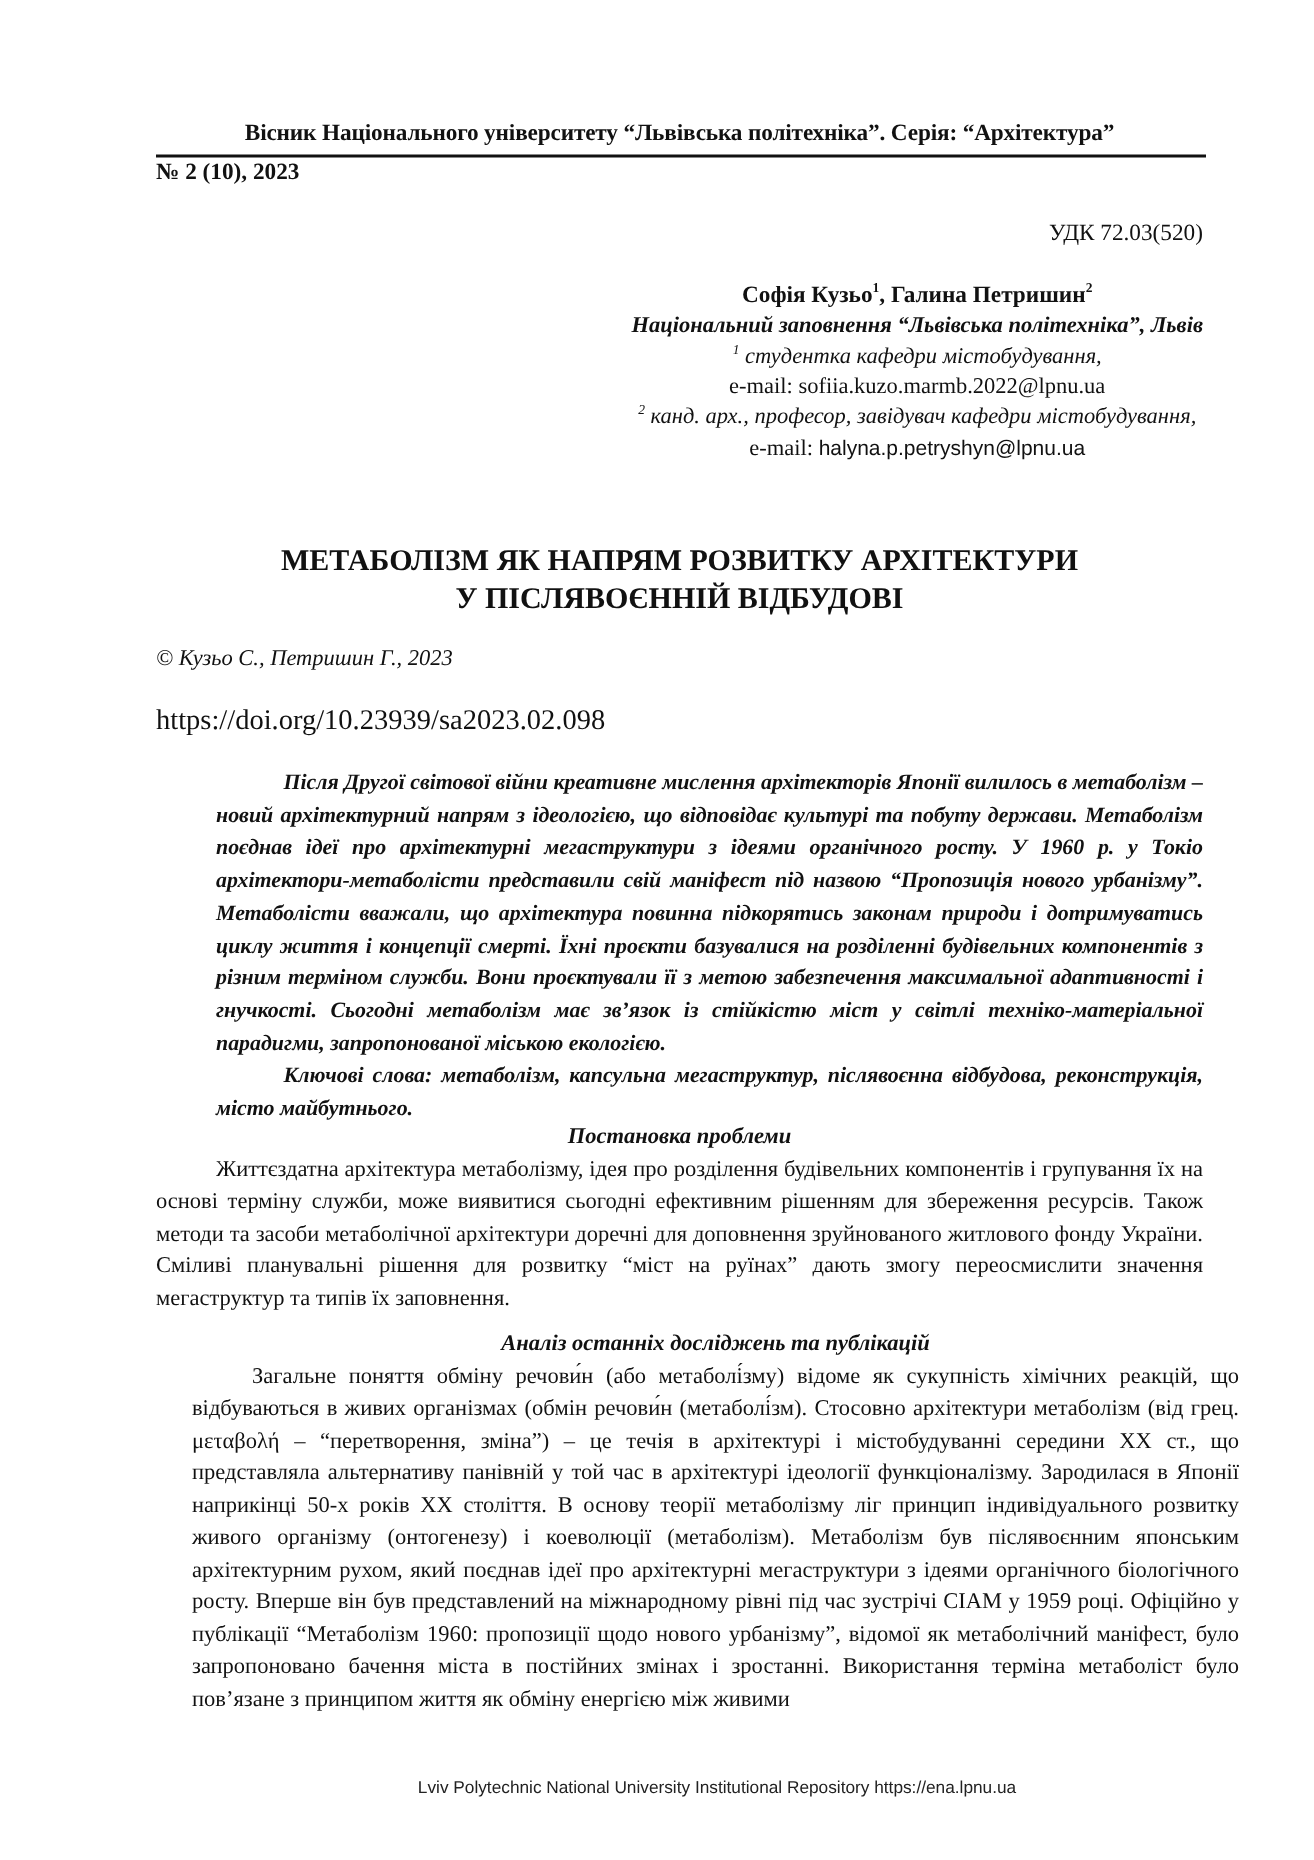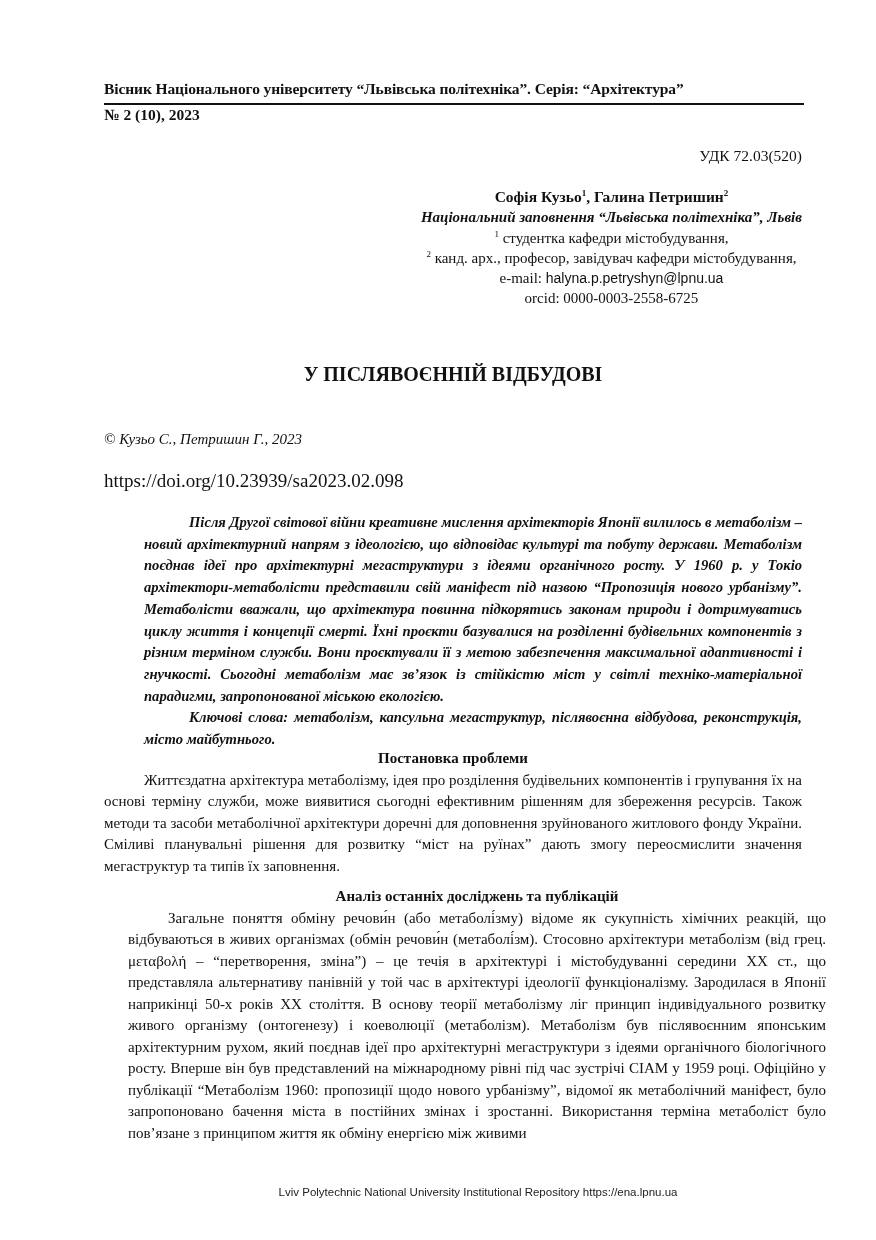--- a/index.html
+++ b/index.html
@@ -1,64 +1,65 @@
 <!DOCTYPE html>
 <html><head>
 <meta charset="utf-8">
 <style>
   html, body { margin: 0; padding: 0; background: #ffffff; }
   body { width: 876px; height: 1240px; position: relative; overflow: hidden;
          font-family: "Liberation Serif", "DejaVu Serif", serif; color: #111; }
   .page { position: absolute; left: 104px; top: 0; width: 698px; }
-  .journal-head { position: absolute; left: 0; top: 80px; width: 698px; 
+  .journal-head { position: absolute; left: 0; top: 80px; width: 698px; text-align: center;
          font-weight: bold; font-size: 15.5px; letter-spacing: -0.1px; }
   .rule { position: absolute; left: 0; top: 103px; width: 700px; height: 2px; background: #111; }
   .issue { position: absolute; left: 0; top: 106px; font-weight: bold; font-size: 15.5px; }
   .udk { position: absolute; right: 0; top: 147px; font-weight: normal; font-size: 15.5px; }
   .authors-block { position: absolute; right: 0; top: 187px; text-align: center; font-size: 15px; line-height: 20.3px; }
   .authors-block .authors { font-weight: bold; font-size: 15.5px; }
   .authors-block .inst { font-weight: bold; font-style: italic; }
-  .authors-block .aff { }
+  .authors-block .aff { font-style: italic; }
   .authors-block sup { font-size: 9px; vertical-align: super; line-height: 0; }
   .bold-sans { font-family: "Liberation Sans", sans-serif; font-size: 14px; }
   .title { position: absolute; left: 0; top: 362px; width: 698px; text-align: center;
            font-weight: bold; font-size: 20px; line-height: 25px; }
   .copyright { position: absolute; left: 0; top: 431px; font-style: italic; font-size: 15px; }
   .doi { position: absolute; left: 0; top: 470px; font-size: 19px; }
   .abstract { position: absolute; left: 40px; top: 512px; width: 658px; font-style: italic; font-weight: bold;
               font-size: 14.6px; line-height: 21.7px; text-align: justify; }
   .abstract p { margin: 0; text-indent: 45px; }
   .section { position: absolute; left: 0; width: 698px; font-size: 15px; line-height: 21.5px; }
-  .section h3 { margin: 0; text-align: center; font-weight: bold; font-size: 15px; line-height: 21.5px; }
+  .section h3 { margin: 0; text-align: center; font-weight: bold; font-size: 15px; line-height: 21.5px; font-style: italic; }
   .section p { margin: 0; text-indent: 40px; text-align: justify; }
   .sec1 { top: 748px; }
   .sec2 { top: 886px; margin-left: 24px; }
   .footer { position: absolute; left: 0; top: 1186px; width: 876px; text-align: center;
             font-family: "Liberation Sans", sans-serif; font-size: 11.5px; color: #222; padding-left: 40px; }
 </style>
 </head>
 <body>
 
 <div class="page">
 
   <div class="journal-head">Вісник Національного університету “Львівська політехніка”. Серія: “Архітектура”</div>
   <div class="rule"></div>
   <div class="issue">№ 2 (10), 2023</div>
   <div class="udk">УДК 72.03(520)</div>
 
   <div class="authors-block">
     <div class="authors"><span>Софія Кузьо</span><sup>1</sup><span>, Галина Петришин</span><sup>2</sup></div>
     <div class="inst">Національний заповнення “Львівська політехніка”, Львів</div>
     <div class="aff"><sup>1</sup> <span>студентка кафедри містобудування,</span></div>
+    <div><span>e-mail: </span><span>sofiia.kuzo.marmb.2022@lpnu.ua</span></div>
     <div class="aff"><sup>2</sup> <span>канд. арх., професор, завідувач кафедри містобудування,</span></div>
     <div><span>e-mail: </span><span class="bold-sans">halyna.p.petryshyn@lpnu.ua</span></div>
-    <div><span>orcid: </span><span>0000-0003-2558-6725</span></div>
   </div>
 
   <div class="title">
+    <div>МЕТАБОЛІЗМ ЯК НАПРЯМ РОЗВИТКУ АРХІТЕКТУРИ</div>
     <div>У ПІСЛЯВОЄННІЙ ВІДБУДОВІ</div>
   </div>
 
   <div class="copyright">© Кузьо С., Петришин Г.,  2023</div>
   <div class="doi">https://doi.org/10.23939/sa2023.02.098</div>
 
   <div class="abstract">
     <p>Після Другої світової війни креативне мислення архітекторів Японії вилилось в метаболізм – новий архітектурний напрям з ідеологією, що відповідає культурі та побуту держави. Метаболізм поєднав ідеї про архітектурні мегаструктури з ідеями органічного росту. У 1960 р. у Токіо архітектори-метаболісти представили свій маніфест під назвою “Пропозиція нового урбанізму”. Метаболісти вважали, що архітектура повинна підкорятись законам природи і дотримуватись циклу життя і концепції смерті. Їхні проєкти базувалися на розділенні будівельних компонентів з різним терміном служби. Вони проєктували її з метою забезпечення максимальної адаптивності і гнучкості. Сьогодні метаболізм має зв’язок із стійкістю міст у світлі техніко-матеріальної парадигми, запропонованої міською екологією.</p>
     <p>Ключові слова: метаболізм, капсульна мегаструктур, післявоєнна відбудова, реконструкція, місто майбутнього.</p>
   </div>

